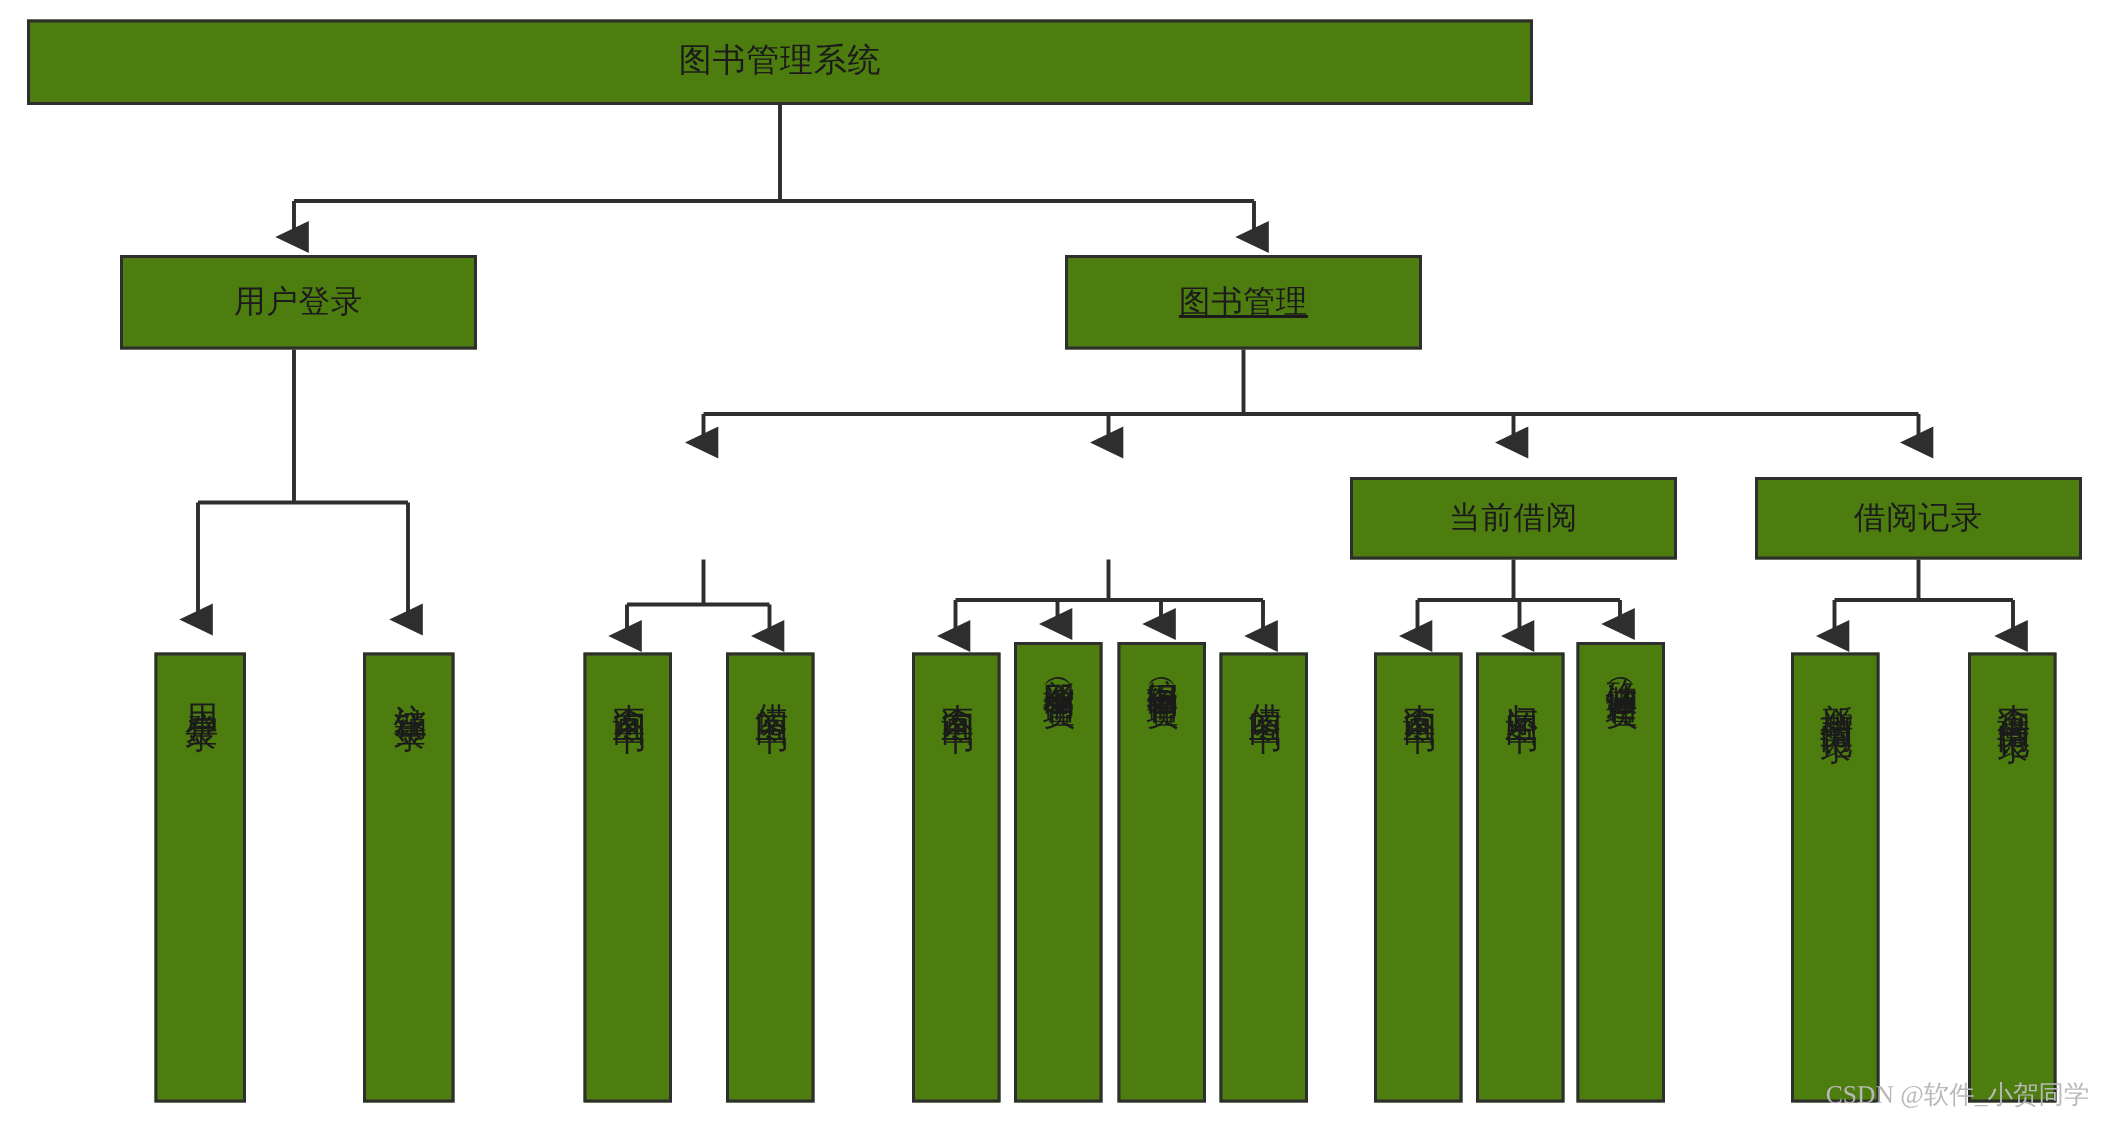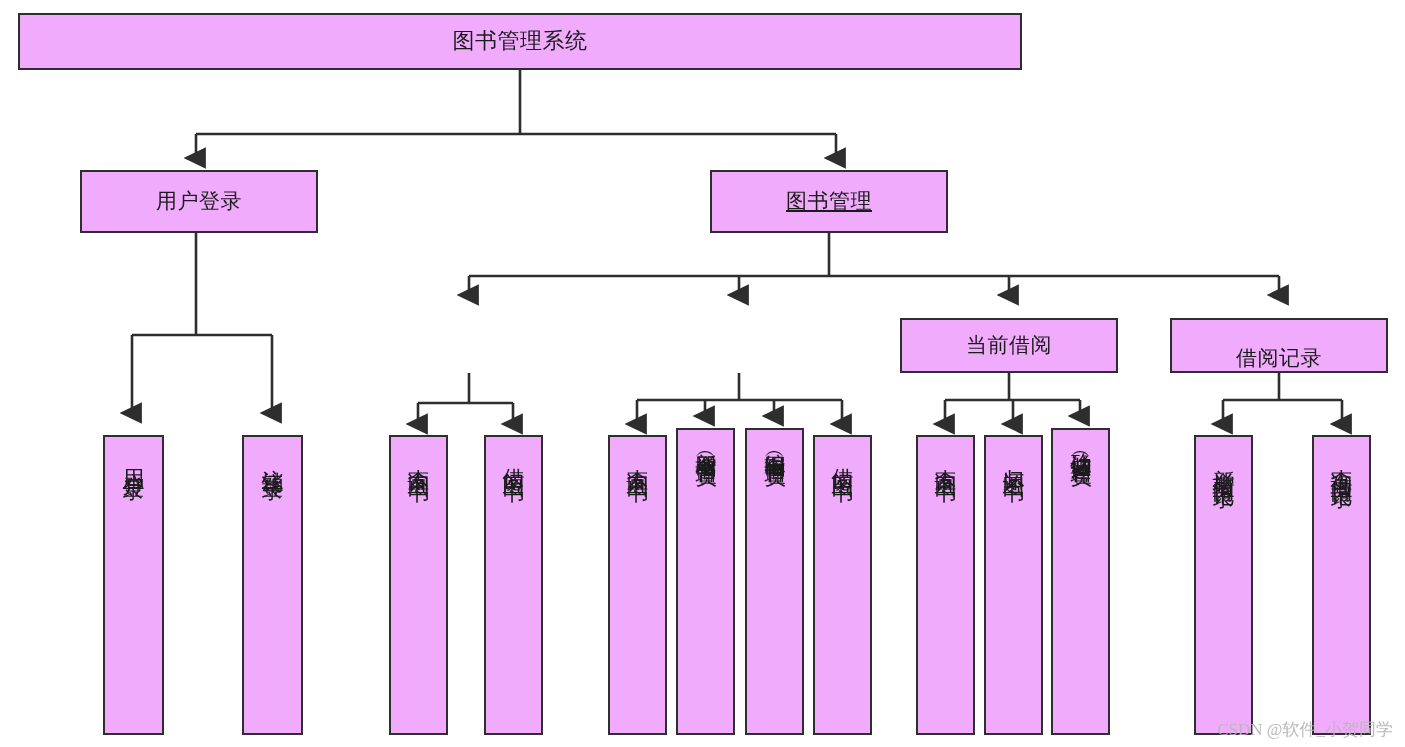--- a/index.html
+++ b/index.html
@@ -22,21 +22,21 @@
     position: absolute;
     left: 0;
     top: 0;
     width: 1405px;
     height: 747px;
   }
   .node {
     position: absolute;
     box-sizing: border-box;
     border: 2.5px solid #2e2e2e;
-    background: #f0abfc;
+    background: #4d7c0f;
     color: #1b1b1b;
     display: flex;
     align-items: center;
     justify-content: center;
     z-index: 2;
   }
   .node .label {
     display: block;
     line-height: 1.12;
     letter-spacing: 0.5px;
@@ -142,21 +142,21 @@
   <div class="node horiz" style="left:80px; top:170px; width:238px; height:63px;">
     <span class="label">用户登录</span>
   </div>
   <div class="node horiz" style="left:710px; top:170px; width:238px; height:63px;text-decoration:underline;">
     <span class="label">图书管理</span>
   </div>
 
   <div class="node horiz" style="left:900px; top:318px; width:218px; height:55px;">
     <span class="label">当前借阅</span>
   </div>
-  <div class="node horiz" style="left:1170px; top:318px; width:218px; height:55px;align-items:flex-end;">
+  <div class="node horiz" style="left:1170px; top:318px; width:218px; height:55px;">
     <span class="label">借阅记录</span>
   </div>
 
   <div class="node vert" style="left:103px; top:435px; width:61px; height:300px;">
     <span class="label">用户登录</span>
   </div>
   <div class="node vert" style="left:242px; top:435px; width:61px; height:300px;">
     <span class="label">注销登录</span>
   </div>
 

